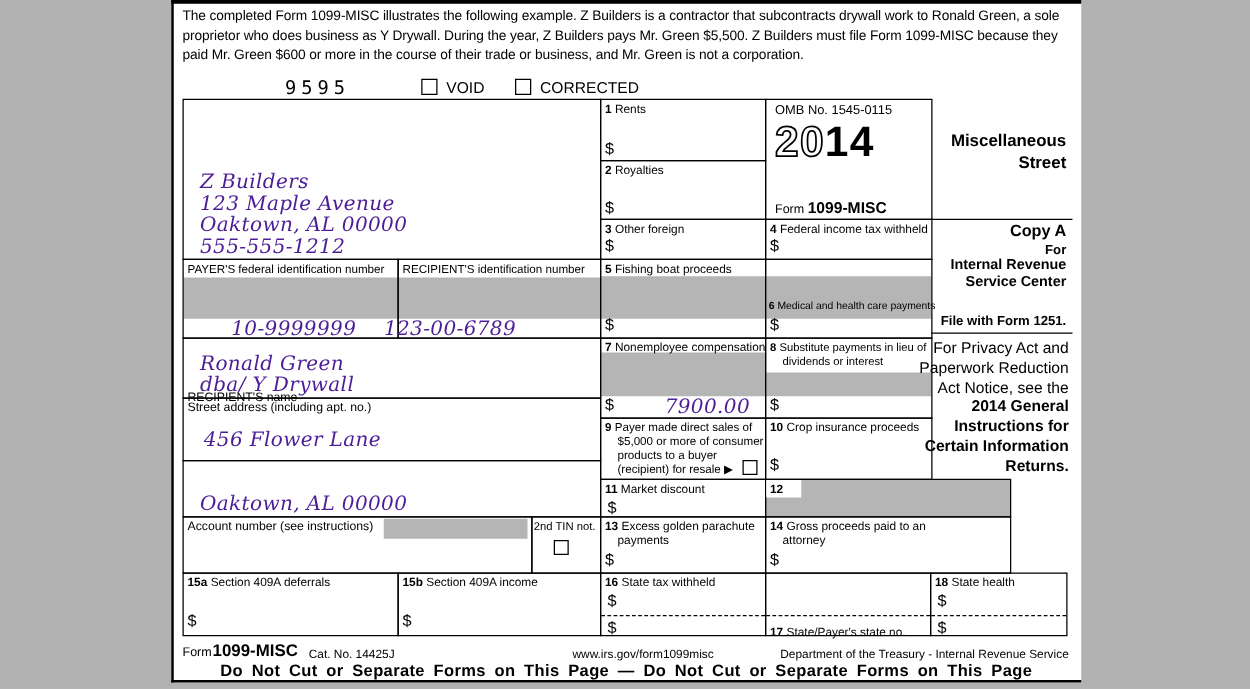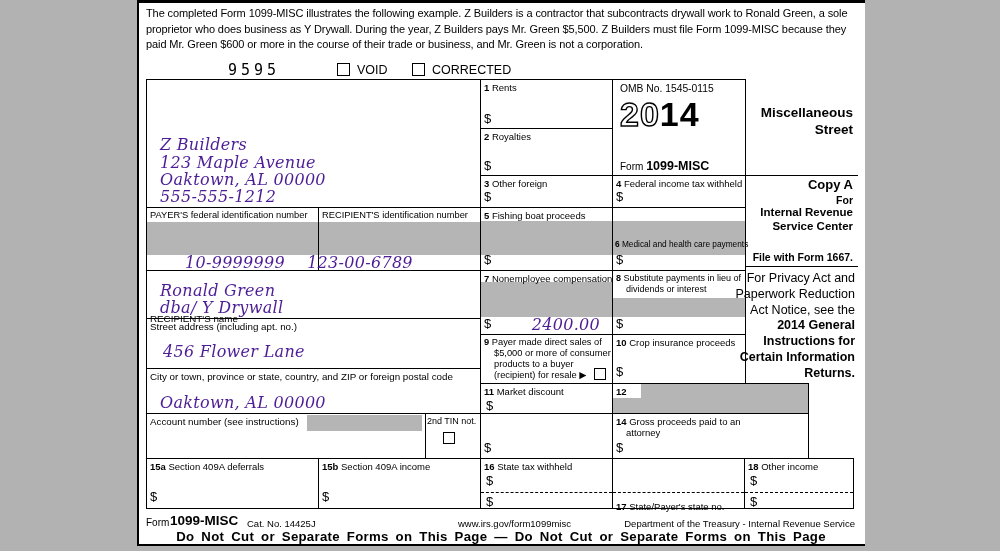--- a/index.html
+++ b/index.html
@@ -101,21 +101,20 @@
   <div class="hand" style="left:170px;top:255px;width:130px;text-align:center;">10-9999999</div>
   <div class="hand" style="left:300px;top:255px;width:120px;text-align:center;">123-00-6789</div>
 
   <div class="slabel" style="left:150px;top:273px;margin-top:40px;">RECIPIENT'S name</div>
   <div class="hand" style="left:160px;top:283px;">Ronald Green</div>
   <div class="hand" style="left:160px;top:300px;">dba/ Y Drywall</div>
 
   <div class="slabel" style="left:150px;top:321px;">Street address (including apt. no.)</div>
   <div class="hand" style="left:163px;top:344px;">456 Flower Lane</div>
 
-  <div class="slabel" style="left:150px;top:371px;">City or town, province or state, country, and ZIP or foreign postal code</div>
   <div class="hand" style="left:160px;top:395px;">Oaktown, AL 00000</div>
 
   <div class="slabel" style="left:150px;top:416px;width:155px;">Account number (see instructions)</div>
   <div class="slabel" style="left:427px;top:416px;width:52px;font-size:9px;">2nd TIN not.</div>
   <div class="cb sm" style="left:443px;top:432px;"></div>
 
   <div class="blabel" style="left:150px;top:461px;"><b>15a</b> <span>Section 409A deferrals</span></div>
   <div class="blabel" style="left:322px;top:461px;"><b>15b</b> <span>Section 409A income</span></div>
   <span class="ds" style="left:150px;top:490px;">$</span>
   <span class="ds" style="left:322px;top:490px;">$</span>
@@ -134,57 +133,58 @@
   <div class="blabel" style="left:616px;top:178px;width:128px;"><b>4</b> <span>Federal income tax withheld</span></div>
   <span class="ds" style="left:616px;top:190px;">$</span>
 
   <div class="blabel" style="left:484px;top:210px;"><b>5</b> <span>Fishing boat proceeds</span></div>
   <span class="ds" style="left:484px;top:253px;">$</span>
   <div class="blabel" style="left:615px;top:211px;width:130px;font-size:8.3px;margin-top:28px;"><b>6</b> <span>Medical and health care payments</span></div>
   <span class="ds" style="left:616px;top:253px;">$</span>
 
   <div class="blabel" style="left:484px;top:273px;"><b>7</b> <span>Nonemployee compensation</span></div>
   <span class="ds" style="left:484px;top:317px;">$</span>
-  <div class="hand" style="left:505px;top:317px;width:95px;text-align:right;">2400.00</div>
+  <div class="hand" style="left:505px;top:317px;width:95px;text-align:right;">7900.00</div>
   <div class="blabel" style="left:616px;top:273px;width:127px;font-size:9px;"><b>8</b> <span>Substitute payments in lieu of dividends or interest</span></div>
   <span class="ds" style="left:616px;top:317px;">$</span>
 
   <div class="blabel" style="left:484px;top:337px;width:122px;font-size:9.3px;"><b>9</b> <span>Payer made direct sales of $5,000 or more of consumer products to a buyer (recipient) for resale ▶</span></div>
   <div class="cb sm" style="left:594px;top:368px;"></div>
   <div class="blabel" style="left:616px;top:337px;width:126px;"><b>10</b> <span>Crop insurance proceeds</span></div>
   <span class="ds" style="left:616px;top:365px;">$</span>
 
   <div class="blabel" style="left:484px;top:386px;"><b>11</b> <span>Market discount</span></div>
   <span class="ds" style="left:486px;top:399px;">$</span>
   <div class="wpatch" style="left:613px;top:384px;width:28px;height:14px;"></div>
   <div class="blabel" style="left:616px;top:386px;"><b>12</b></div>
 
+  <div class="blabel" style="left:484px;top:416px;width:120px;"><b>13</b> <span>Excess golden parachute payments</span></div>
   <span class="ds" style="left:484px;top:441px;">$</span>
   <div class="blabel" style="left:616px;top:416px;width:122px;"><b>14</b> <span>Gross proceeds paid to an attorney</span></div>
   <span class="ds" style="left:616px;top:441px;">$</span>
 
   <div class="blabel" style="left:484px;top:461px;"><b>16</b> <span>State tax withheld</span></div>
   <span class="ds" style="left:486px;top:474px;">$</span>
   <span class="ds" style="left:486px;top:495px;">$</span>
   <div class="blabel" style="left:616px;top:461px;margin-top:40px;"><b>17</b> <span>State/Payer's state no.</span></div>
-  <div class="blabel" style="left:748px;top:461px;"><b>18</b> <span>Other income</span></div>
+  <div class="blabel" style="left:748px;top:461px;"><b>18</b> <span>State health</span></div>
   <span class="ds" style="left:750px;top:474px;">$</span>
   <span class="ds" style="left:750px;top:495px;">$</span>
 
   <div class="dash" style="left:481px;top:492px;width:131px;"></div>
   <div class="dash" style="left:613px;top:492px;width:131px;"></div>
   <div class="dash" style="left:745px;top:492px;width:108px;"></div>
 
   <div class="title-blk">Miscellaneous Street</div>
   <div class="hline" style="left:745px;top:175px;width:113px;"></div>
   <div class="rtxt" style="right:147px;top:177px;width:110px;font-size:13px;font-weight:bold;">Copy A</div>
   <div class="rtxt" style="right:147px;top:194px;width:110px;font-size:10.5px;font-weight:bold;">For</div>
   <div class="rtxt" style="right:147px;top:206px;width:112px;font-size:11.5px;font-weight:bold;">Internal Revenue</div>
   <div class="rtxt" style="right:147px;top:220px;width:112px;font-size:11.5px;font-weight:bold;">Service Center</div>
-  <div class="rtxt" style="right:147px;top:251px;width:112px;font-size:10.5px;font-weight:bold;">File with Form 1667.</div>
+  <div class="rtxt" style="right:147px;top:251px;width:112px;font-size:10.5px;font-weight:bold;">File with Form 1251.</div>
   <div class="hline" style="left:745px;top:266px;width:113px;"></div>
   <div class="privacy"><span>For Privacy Act and Paperwork Reduction Act Notice, see the</span> <b>2014 General Instructions for Certain Information Returns.</b></div>
 
   <span class="footer-sm" style="left:146px;top:517px;font-size:10px;position:absolute;">Form</span>
   <span class="abs" style="left:170px;top:513px;font-size:13.5px;font-weight:bold;">1099-MISC</span>
   <span class="footer-sm abs" style="left:247px;top:518px;">Cat. No. 14425J</span>
   <span class="footer-sm abs" style="left:458px;top:518px;">www.irs.gov/form1099misc</span>
   <span class="footer-sm abs" style="right:145px;top:518px;">Department of the Treasury - Internal Revenue Service</span>
   <div class="cutline">Do Not Cut or Separate Forms on This Page — Do Not Cut or Separate Forms on This Page</div>
 </div>

